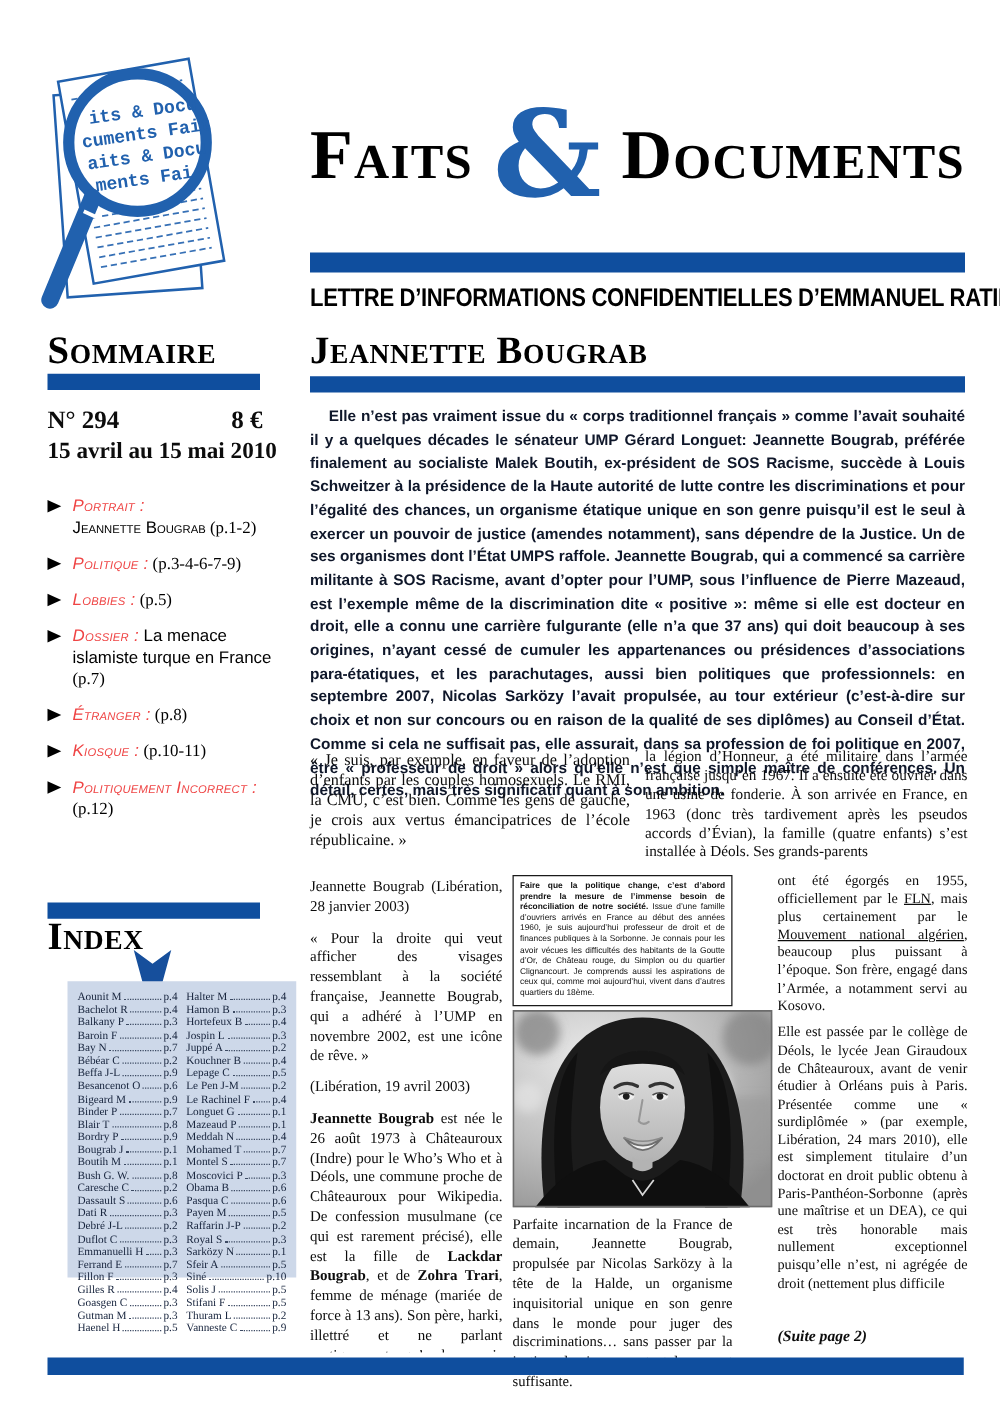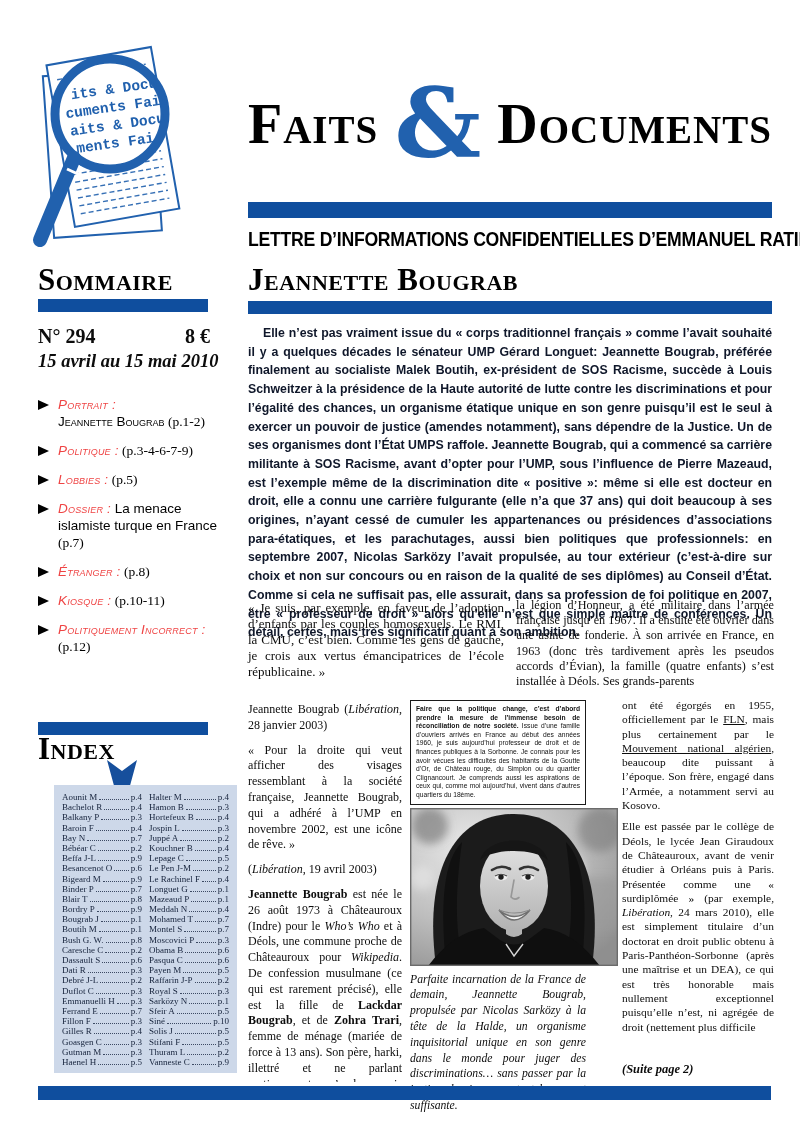--- a/index.html
+++ b/index.html
@@ -23,37 +23,37 @@
 
   
   .h-sc{font-family:"Liberation Serif",serif;font-variant:small-caps;font-weight:bold;
         font-size:31px;line-height:1;color:#000;letter-spacing:.5px;}
 
   
   .sb{left:38px;top:264px;width:200px;}
   .sb .bar{width:170px;margin-top:4px;}
   .sb-issue{display:flex;justify-content:space-between;width:172px;margin-top:13px;
             font-weight:bold;font-size:20px;}
-  .sb-date{font-weight:bold;font-size:18.5px;margin-top:3px;font-style:italic;}
+  .sb-date{font-weight:bold;font-size:18.5px;margin-top:3px;}
   .som-list{margin-top:24px;width:198px;}
   .som-item{position:relative;padding-left:20px;font-family:"Liberation Sans",sans-serif;
             font-size:13.5px;line-height:17px;color:#000;margin-bottom:12px;}
   .arr{position:absolute;left:0;top:3.5px;width:0;height:0;
        border-left:11px solid #000;border-top:5.5px solid transparent;border-bottom:5.5px solid transparent;}
   .seg-label{color:#ef4444;font-variant:small-caps;letter-spacing:.2px;font-style:italic;}
   .seg-name{font-variant:small-caps;color:#000;}
   .seg-pages{font-family:"Liberation Serif",serif;color:#000;}
   .seg-plain{color:#000;}
-  .seg-b{font-weight:bold;} .seg-i{font-style:italic;} .seg-u{text-decoration:underline;}
+  .seg-b{font-weight:bold;} .seg-i{} .seg-u{text-decoration:underline;}
 
   
   .ix-bar{left:38px;top:722px;width:170px;}
   .ix-head{left:38px;top:733px;}
   .ix-arrow{left:106px;top:760px;}
-  .ix-table{left:54px;top:785px;width:183px;height:288px;background:#cdd8e9;
+  .ix-table{left:54px;top:785px;width:183px;height:237px;background:#cdd8e9;
             padding:7px 8px 4px;box-sizing:border-box;display:flex;gap:7px;}
   .ix-col{flex:1;min-width:0;}
   .ix-row{display:flex;align-items:baseline;height:10.2px;font-size:9px;line-height:10.2px;
           color:#16233c;white-space:nowrap;}
   .ix-dots{flex:1;border-bottom:1px dotted #3c4a63;margin:0 2px 2px 2px;min-width:3px;}
 
   
   .main{left:248px;top:264px;width:524px;}
   .main-row{display:flex;justify-content:space-between;align-items:baseline;}
   .main .bar{width:524px;margin-top:6px;}
@@ -504,19 +504,19 @@
       <path d="M89 102 Q104 108 120 102" stroke="#8a8a8a" stroke-width="1.2" fill="none"></path>
       <path d="M96 118 Q104 123 112 118 L112 126 Q104 132 96 126 Z" fill="#b3b3b3"></path>
       <path d="M18 158 Q44 124 74 120 L90 132 Q104 141 118 132 L134 120 Q164 124 190 158 Z" fill="#0f0f0f"></path>
       <polyline points="96,136 104,148 113,136" stroke="#d6d6d6" stroke-width="1.4" fill="none"></polyline>
       <rect x="0.7" y="0.7" width="206.6" height="156.6" fill="none" stroke="#6b6b6b" stroke-width="1.4"></rect>
     </svg>
     <figcaption class="fig-cap"><span class="seg-i">Parfaite incarnation de la France de demain, Jeannette Bougrab, propulsée par Nicolas Sarközy à la tête de la Halde, un organisme inquisitorial unique en son genre dans le monde pour juger des discriminations… sans passer par la justice classique pourtant largement suffisante.</span></figcaption>
   </figure>
 
   <div class="abs b-rightnarrow">
-    <p class="para"><span>ont été égorgés en 1955, officiellement par le </span><span class="seg-u">FLN</span><span>, mais plus certainement par le </span><span class="seg-u">Mouvement national algérien</span><span>, beaucoup dite puissant à l’époque. Son frère, engagé dans l’Armée, a notamment servi au Kosovo.</span></p>
+    <p class="para"><span>ont été égorgés en 1955, officiellement par le </span><span class="seg-u">FLN</span><span>, mais plus certainement par le </span><span class="seg-u">Mouvement national algérien</span><span>, beaucoup plus puissant à l’époque. Son frère, engagé dans l’Armée, a notamment servi au Kosovo.</span></p>
     <p class="para"><span>Elle est passée par le collège de Déols, le lycée Jean Giraudoux de Châteauroux, avant de venir étudier à Orléans puis à Paris. Présentée comme une « surdiplômée » (par exemple, </span><span class="seg-i">Libération</span><span>, 24 mars 2010), elle est simplement titulaire d’un doctorat en droit public obtenu à Paris-Panthéon-Sorbonne (après une maîtrise et un DEA), ce qui est très honorable mais nullement exceptionnel puisqu’elle n’est, ni agrégée de droit (nettement plus difficile</span></p>
   </div>
   <div class="abs b-suite">(Suite page 2)</div>
 
   <div class="abs bar bottom-bar"></div>
 </div>
 
 </body></html>

